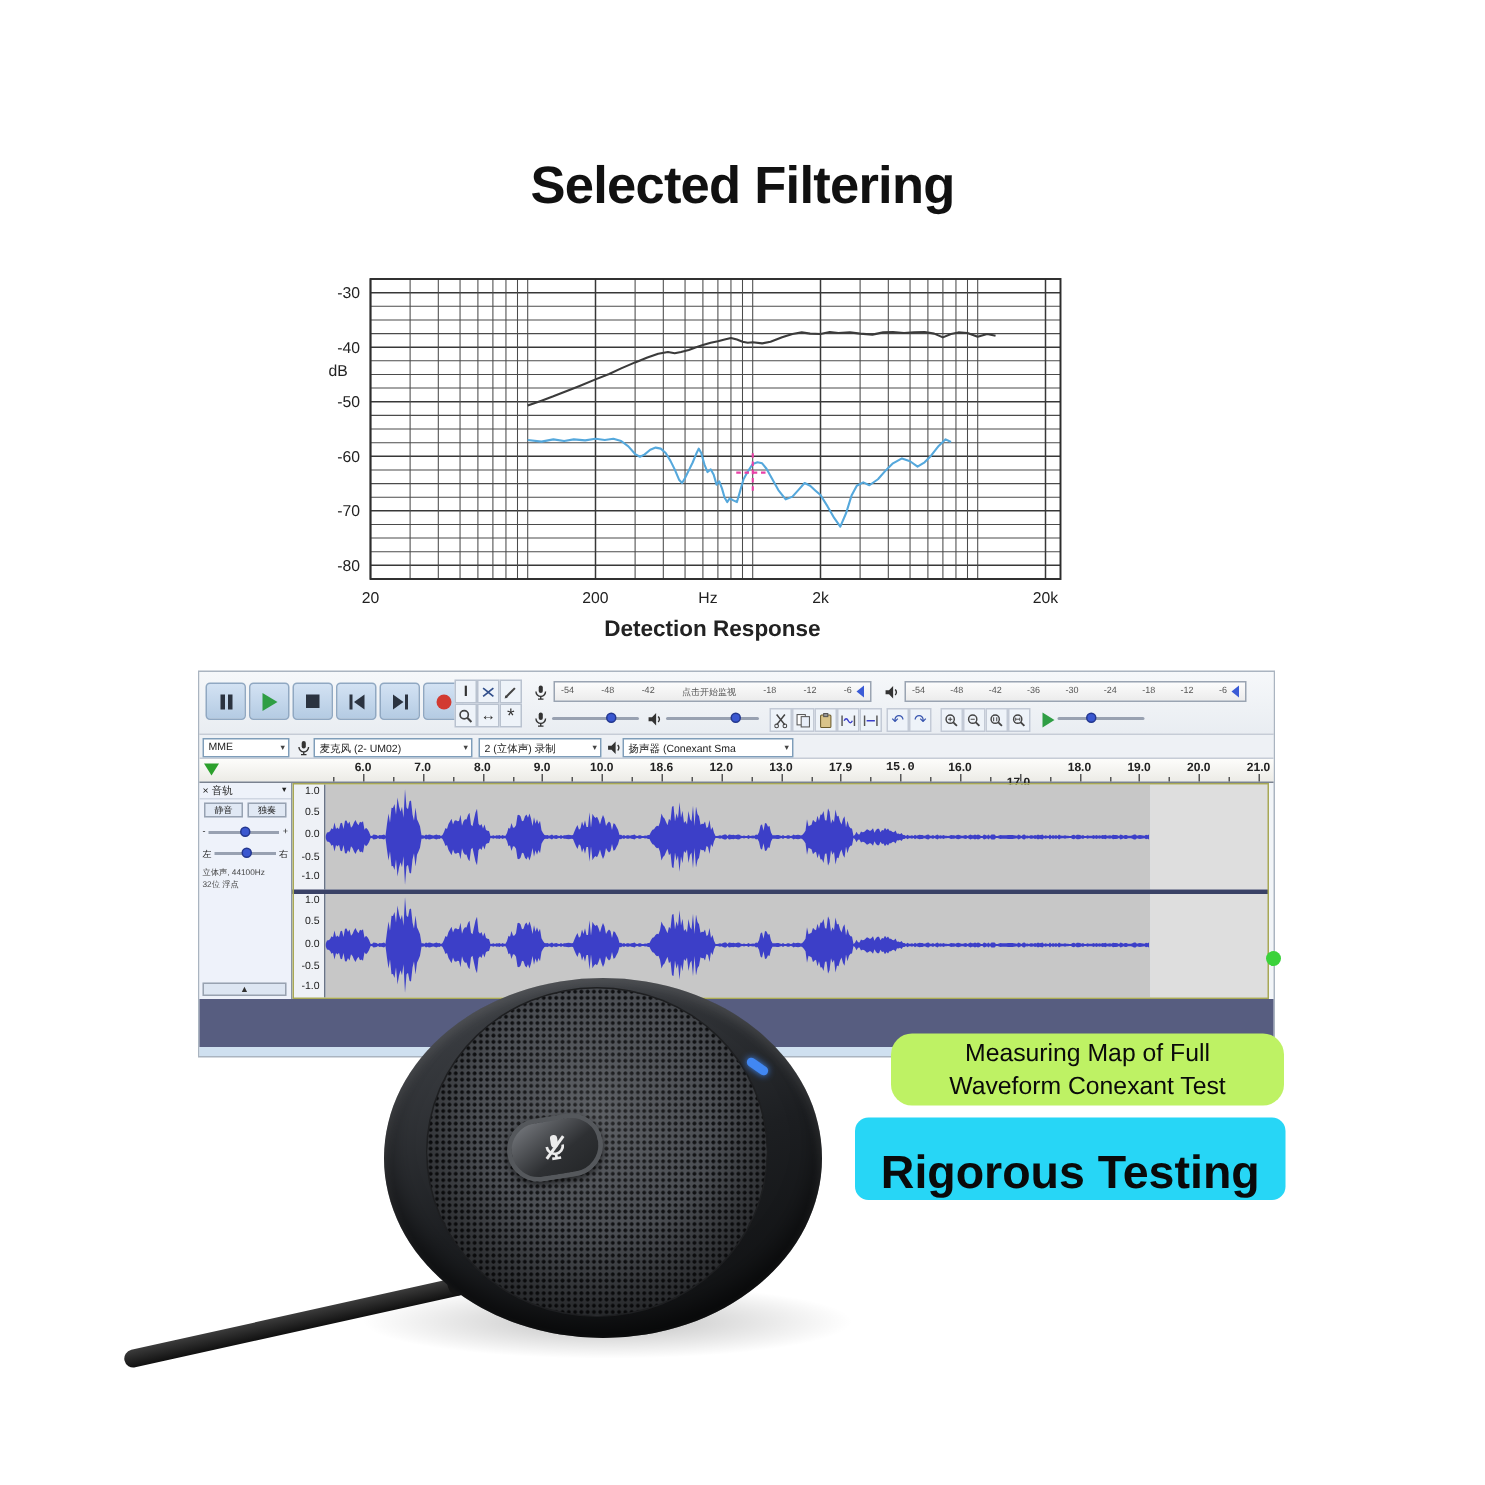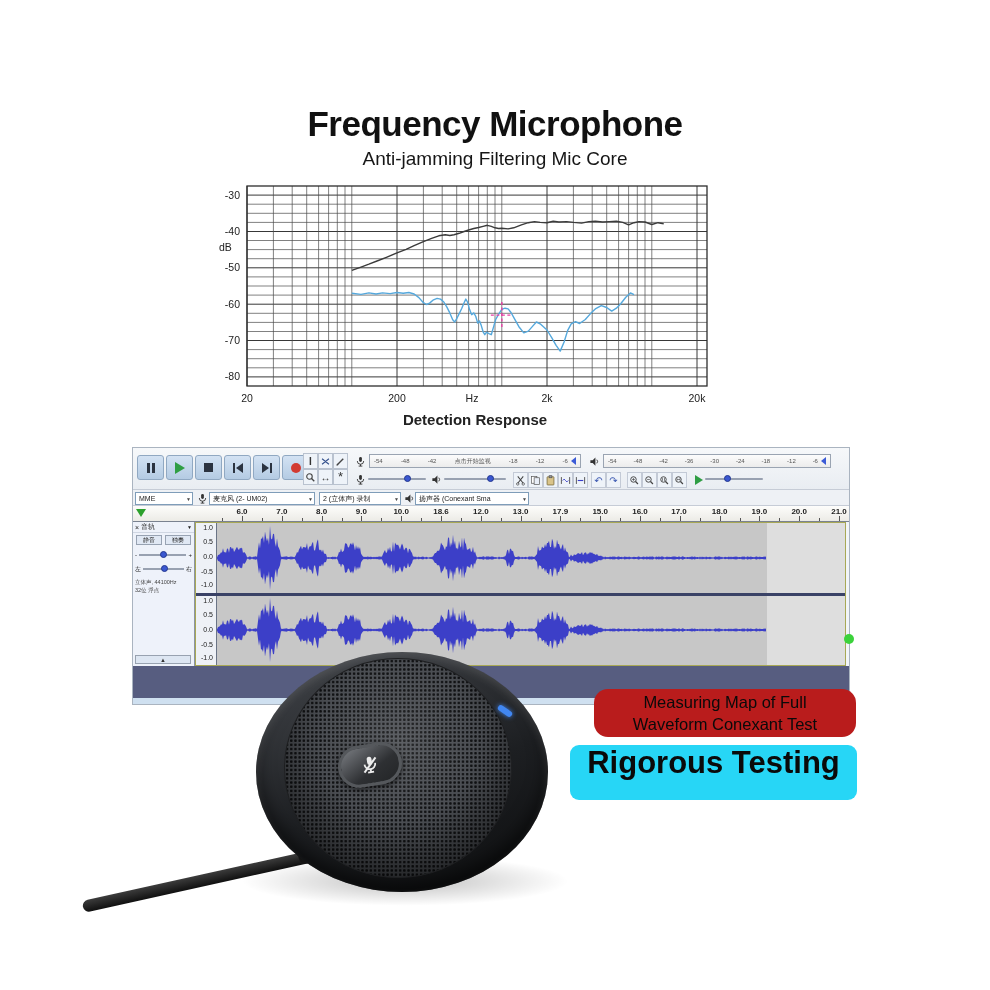--- a/index.html
+++ b/index.html
@@ -90,29 +90,28 @@
   .micbtn{left:338px;top:744px;width:64px;height:42px;border-radius:21px;transform:rotate(-9deg);
           border:3px solid #55585c;background:linear-gradient(150deg,#7a7d82,#2e3033 60%,#232527);
           box-shadow:0 2px 5px rgba(0,0,0,.6);display:flex;align-items:center;justify-content:center;z-index:25}
   .micled{left:497px;top:708px;width:16px;height:6px;border-radius:3px;transform:rotate(35deg);
           box-shadow:0 0 5px #4187f2;z-index:25}
 
   
   .callout-y{left:594px;top:689px;width:262px;height:48px;border-radius:14px;background:#f3f300;z-index:40;
              display:flex;flex-direction:column;align-items:center;justify-content:center;font-size:16.5px;color:#0a0a0a;line-height:22px}
   .callout-c{left:570px;top:745px;width:287px;height:55px;border-radius:9px;background:#27d6f6;z-index:40;
-             display:flex;align-items:flex-start;justify-content:center;font-size:31px;font-weight:bold;color:#0a0a0a}
+             display:flex;align-items:flex-end;justify-content:center;font-size:31px;font-weight:bold;color:#0a0a0a}
 </style>
 </head>
 <body>
 
 <div id="stage">
 
-  <div class="abs title">Frequency Microphone</div>
-  <div class="abs subtitle">Anti-jamming Filtering Mic Core</div>
+  <div class="abs title">Selected Filtering</div>
 
   <svg id="fr-chart" class="abs" width="560" height="245">
       <line x1="52" x2="512" y1="20.1" y2="20.1" stroke="#383838" stroke-width="1"></line>
       <line x1="52" x2="512" y1="29.2" y2="29.2" stroke="#4b4b4b" stroke-width="0.7"></line>
       <line x1="52" x2="512" y1="38.3" y2="38.3" stroke="#4b4b4b" stroke-width="0.7"></line>
       <line x1="52" x2="512" y1="47.4" y2="47.4" stroke="#4b4b4b" stroke-width="0.7"></line>
       <line x1="52" x2="512" y1="56.5" y2="56.5" stroke="#383838" stroke-width="1"></line>
       <line x1="52" x2="512" y1="65.5" y2="65.5" stroke="#4b4b4b" stroke-width="0.7"></line>
       <line x1="52" x2="512" y1="74.6" y2="74.6" stroke="#4b4b4b" stroke-width="0.7"></line>
       <line x1="52" x2="512" y1="83.7" y2="83.7" stroke="#4b4b4b" stroke-width="0.7"></line>
@@ -408,25 +407,25 @@
         <span class="rlab" style="left: 268.2px;">10.0</span>
         <div class="rtick" style="left: 268.2px; height: 5px;"></div>
         <span class="rlab" style="left: 308px;">18.6</span>
         <div class="rtick" style="left: 308px; height: 5px;"></div>
         <span class="rlab" style="left: 347.8px;">12.0</span>
         <div class="rtick" style="left: 347.8px; height: 5px;"></div>
         <span class="rlab" style="left: 387.6px;">13.0</span>
         <div class="rtick" style="left: 387.6px; height: 5px;"></div>
         <span class="rlab" style="left: 427.4px;">17.9</span>
         <div class="rtick" style="left: 427.4px; height: 5px;"></div>
-        <span class="rlab" style="left: 467.2px;">15.0</span>
+        <span class="rlab" style="left: 467.2px; font-family: Liberation Mono, monospace;">15.0</span>
         <div class="rtick" style="left: 467.2px; height: 5px;"></div>
         <span class="rlab" style="left: 507px;">16.0</span>
         <div class="rtick" style="left: 507px; height: 5px;"></div>
-        <span class="rlab" style="left: 546px;">17.0</span>
+        <span class="rlab" style="left: 546px; margin-top: 10px;">17.0</span>
         <div class="rtick" style="left: 546.8px; height: 5px;"></div>
         <span class="rlab" style="left: 586.6px;">18.0</span>
         <div class="rtick" style="left: 586.6px; height: 5px;"></div>
         <span class="rlab" style="left: 626.4px;">19.0</span>
         <div class="rtick" style="left: 626.4px; height: 5px;"></div>
         <span class="rlab" style="left: 666.2px;">20.0</span>
         <div class="rtick" style="left: 666.2px; height: 5px;"></div>
         <span class="rlab" style="left: 706px;">21.0</span>
         <div class="rtick" style="left: 706px; height: 5px;"></div>
         <div class="rtick" style="left: 89.1px; height: 3px;"></div>
@@ -518,21 +517,21 @@
   <div class="abs micbtn">
     <svg width="24" height="24" viewBox="0 0 20 20">
       <rect x="8" y="3" width="4" height="7" rx="2" fill="#ececec"></rect>
       <path d="M5.5 9 a4.5 4.5 0 0 0 9 0" fill="none" stroke="#ececec" stroke-width="1.5"></path>
       <path d="M10 13.5 V16 M7.5 16 H12.5" stroke="#ececec" stroke-width="1.5"></path>
       <path d="M4.5 15.5 L15.5 4.5" stroke="#ececec" stroke-width="1.7"></path>
     </svg>
   </div>
   <div class="abs micled" id="led" style="background: rgb(65, 135, 242);"></div>
 
-  <div class="abs callout-y" style="background: #b91c1c;">
+  <div class="abs callout-y" style="background: #bef264;">
     <span>Measuring Map of Full</span>
     <span>Waveform Conexant Test</span>
   </div>
   <div class="abs callout-c" style="background: rgb(39, 214, 246);">
     <span>Rigorous Testing</span>
   </div>
 
 </div>
 
 </body></html>

